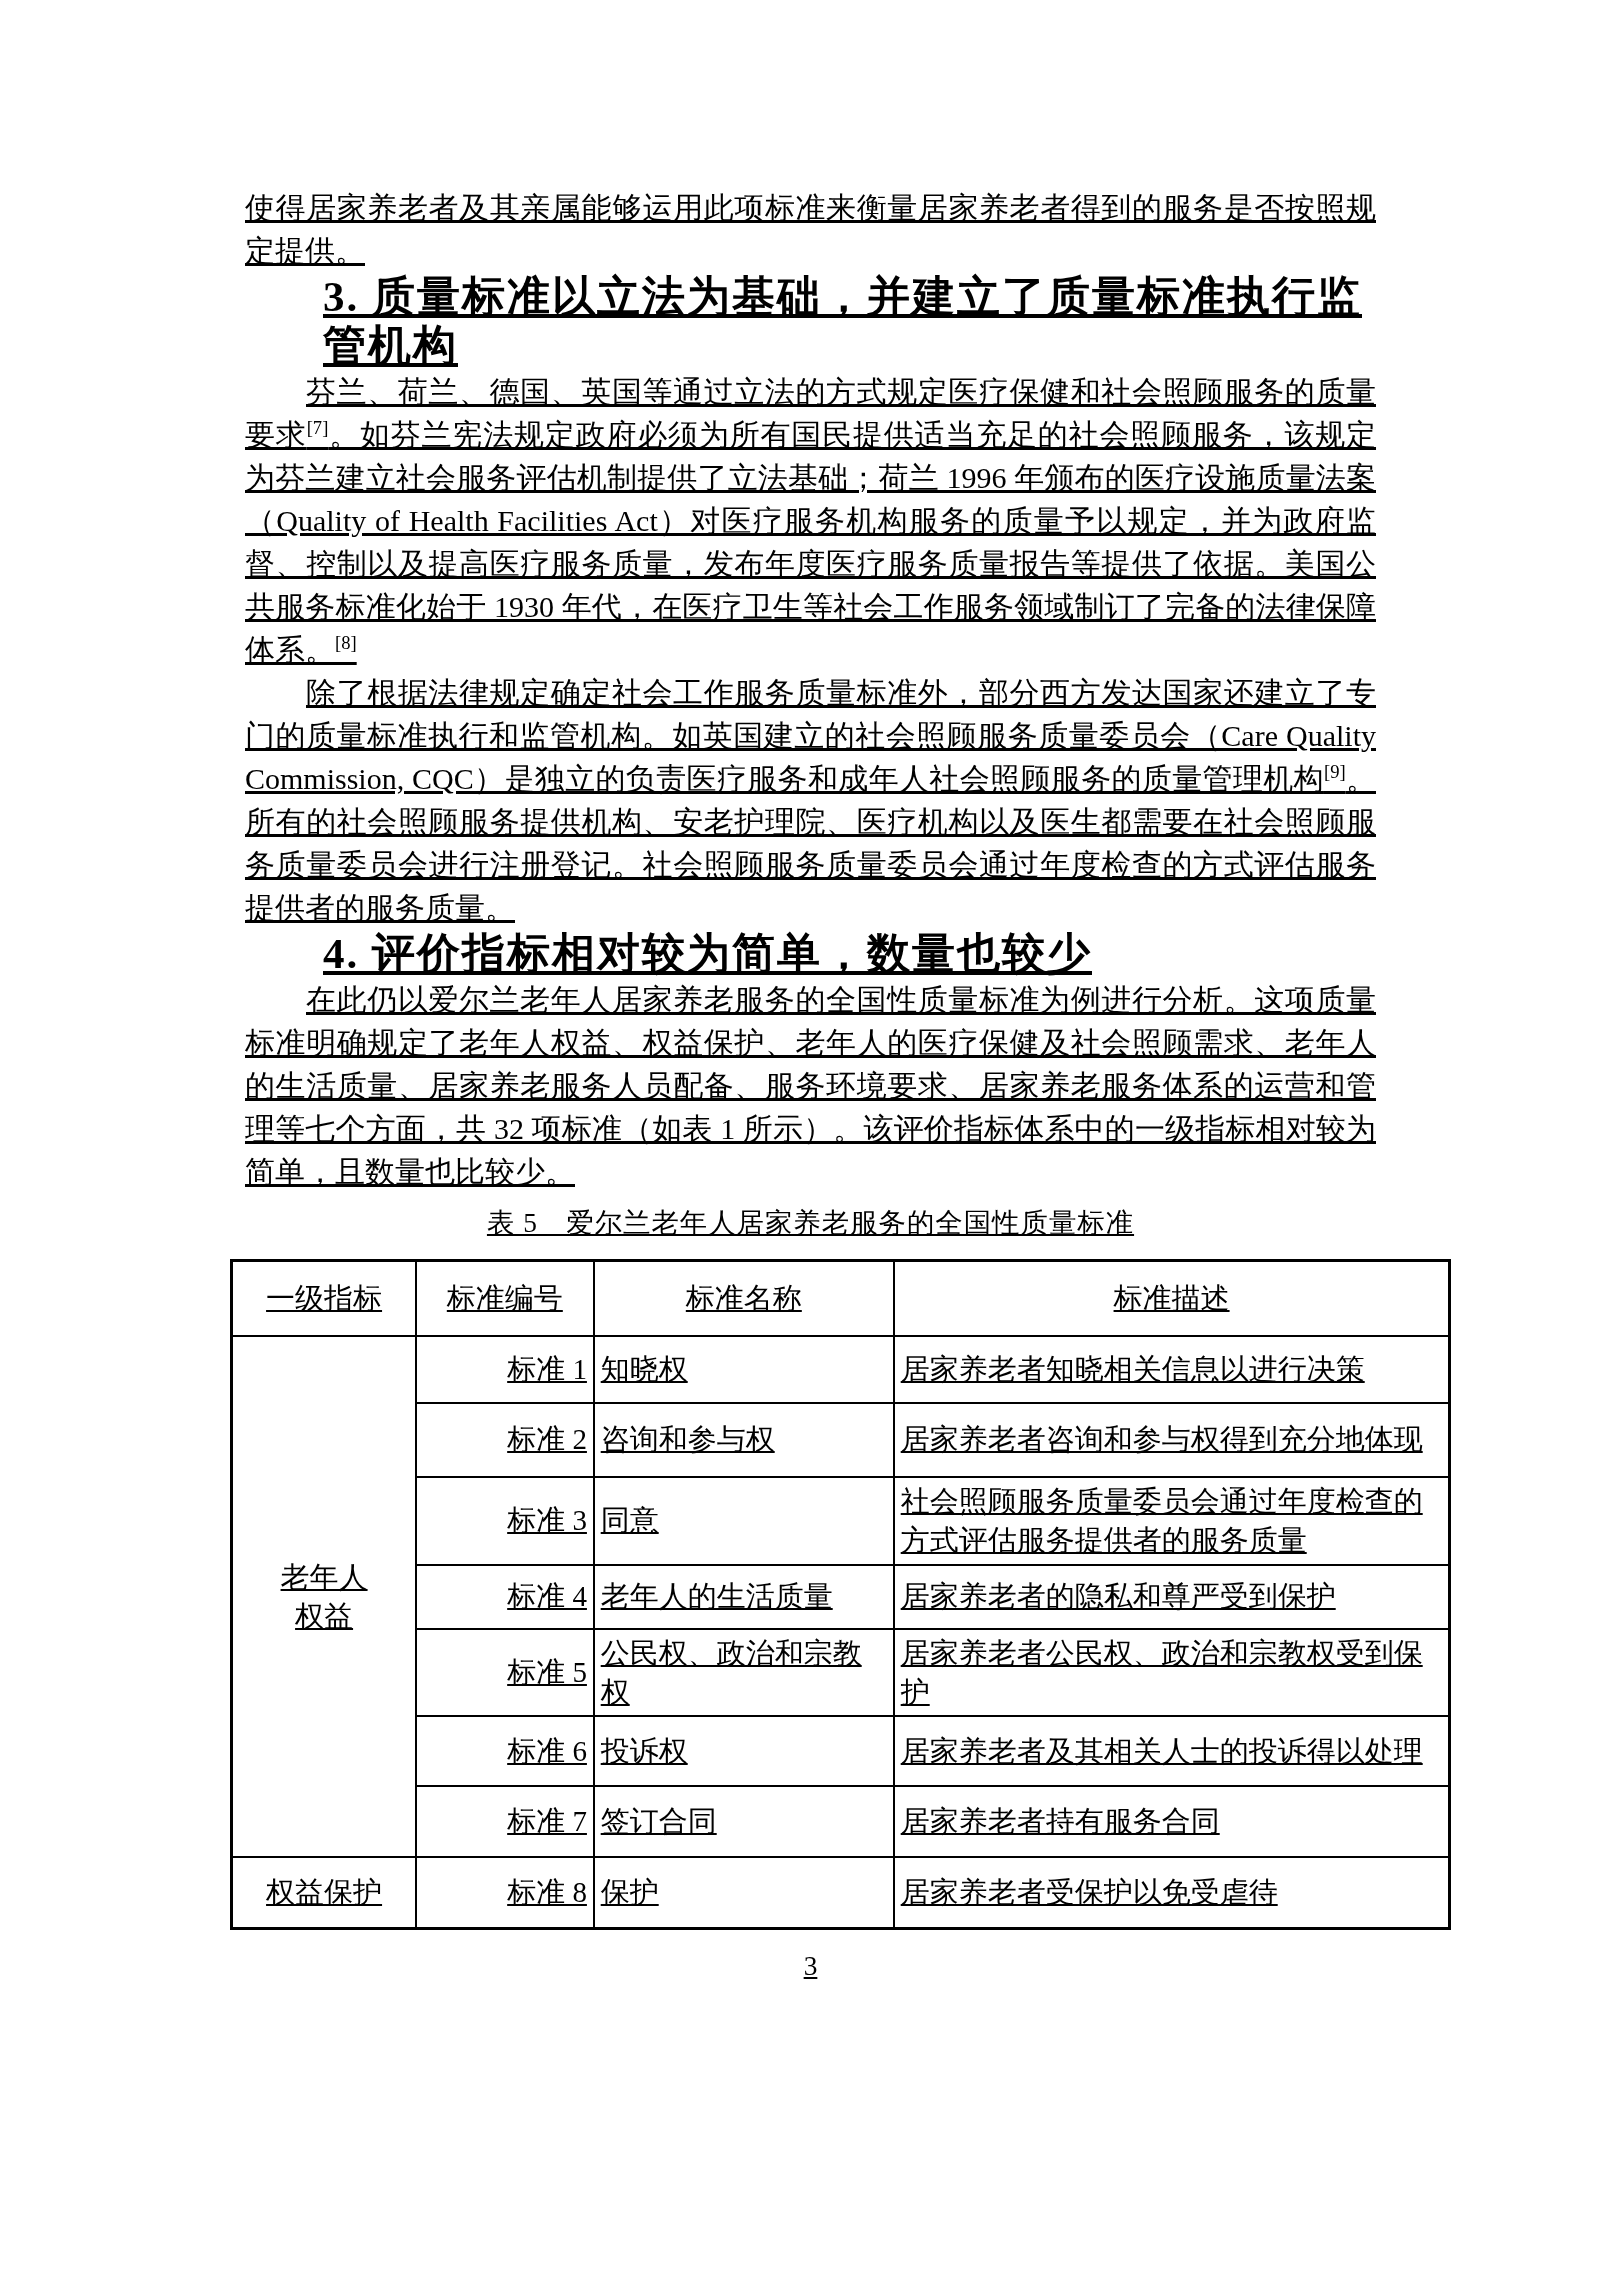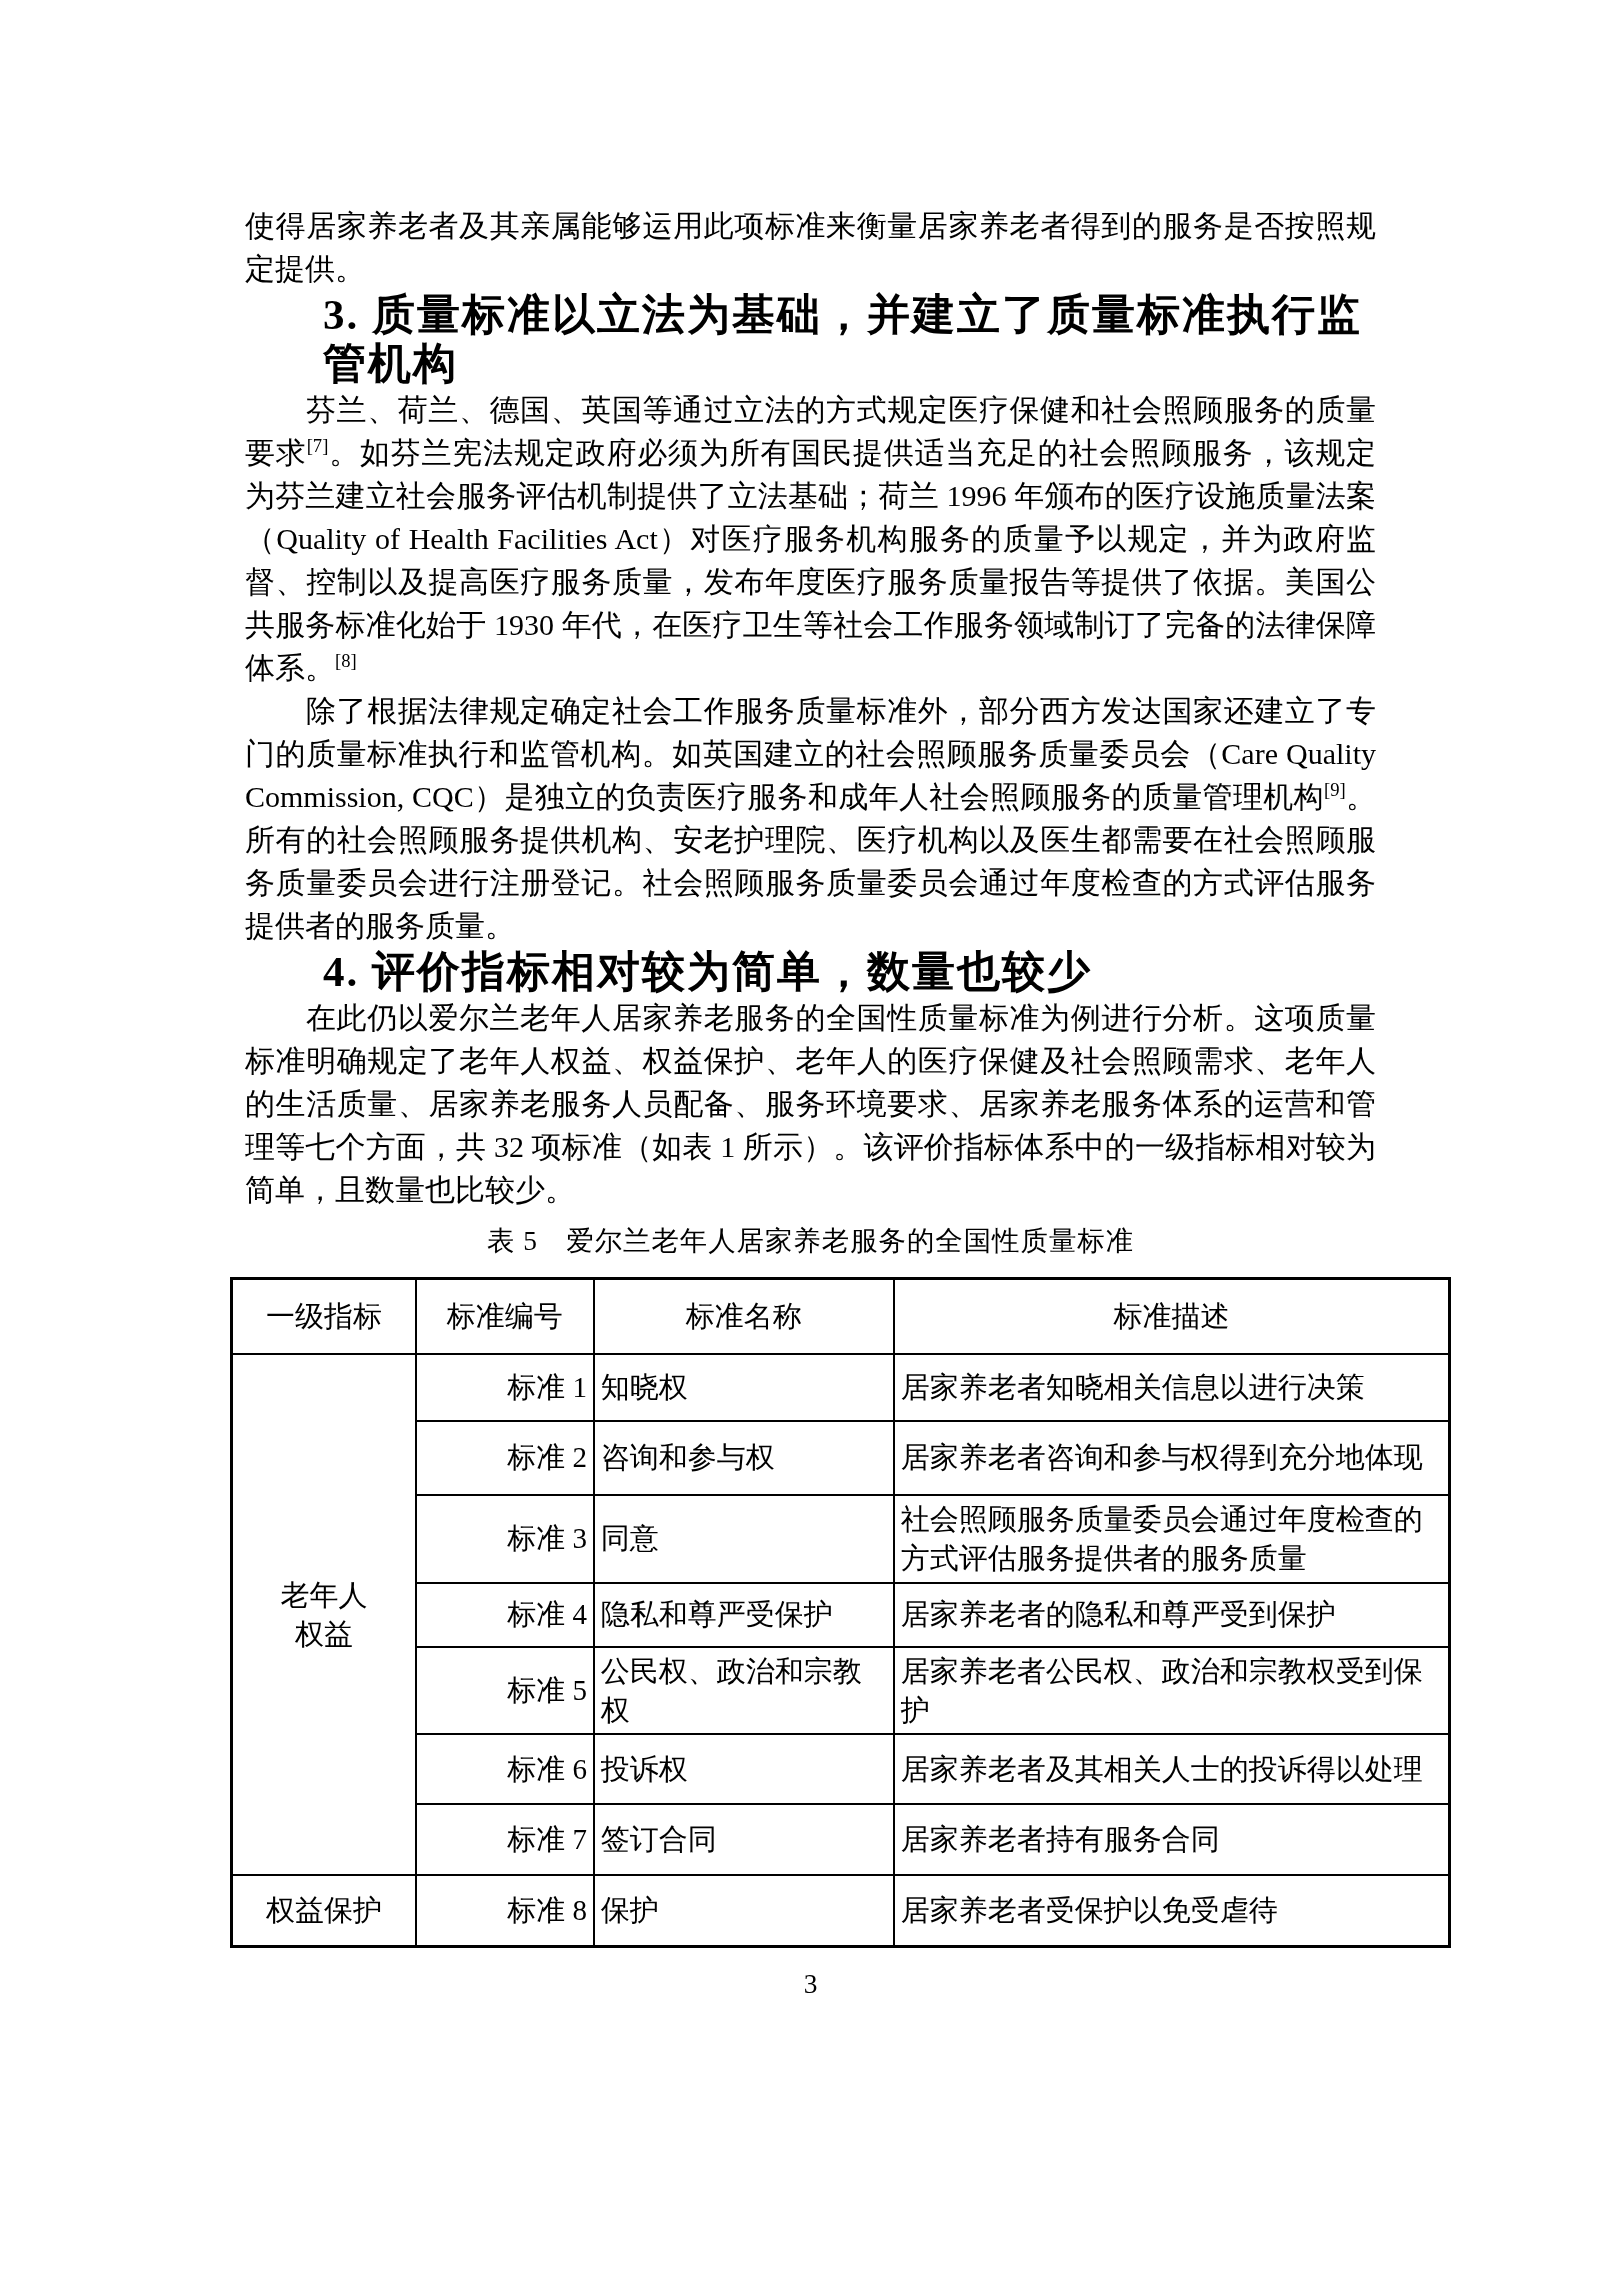--- a/index.html
+++ b/index.html
@@ -9,22 +9,23 @@
     height: 2293px;
     margin: 0 auto;
     background: #ffffff;
     color: #000000;
     font-family: "Liberation Serif", "DejaVu Serif", serif;
     overflow: hidden;
   }
   .content {
     position: absolute;
     left: 245px;
-    top: 204px;
+    top: 186px;
     width: 1131px;
+    text-decoration: underline;
   }
   p.body {
     margin: 0;
     font-size: 30px;
     line-height: 43px;
     text-align: justify;
     word-break: break-all;
   }
   p.indent { text-indent: 61px; }
   sup.cite {
@@ -130,21 +131,21 @@
           <td class="c-name">咨询和参与权</td>
           <td class="c-desc">居家养老者咨询和参与权得到充分地体现</td>
         </tr>
         <tr style="height:78px">
           <td class="c-no">标准 3</td>
           <td class="c-name">同意</td>
           <td class="c-desc">社会照顾服务质量委员会通过年度检查的方式评估服务提供者的服务质量</td>
         </tr>
         <tr style="height:64px">
           <td class="c-no">标准 4</td>
-          <td class="c-name">隐私和尊严受保护</td>
+          <td class="c-name">老年人的生活质量</td>
           <td class="c-desc">居家养老者的隐私和尊严受到保护</td>
         </tr>
         <tr style="height:80px">
           <td class="c-no">标准 5</td>
           <td class="c-name">公民权、政治和宗教权</td>
           <td class="c-desc">居家养老者公民权、政治和宗教权受到保护</td>
         </tr>
         <tr style="height:70px">
           <td class="c-no">标准 6</td>
           <td class="c-name">投诉权</td>

